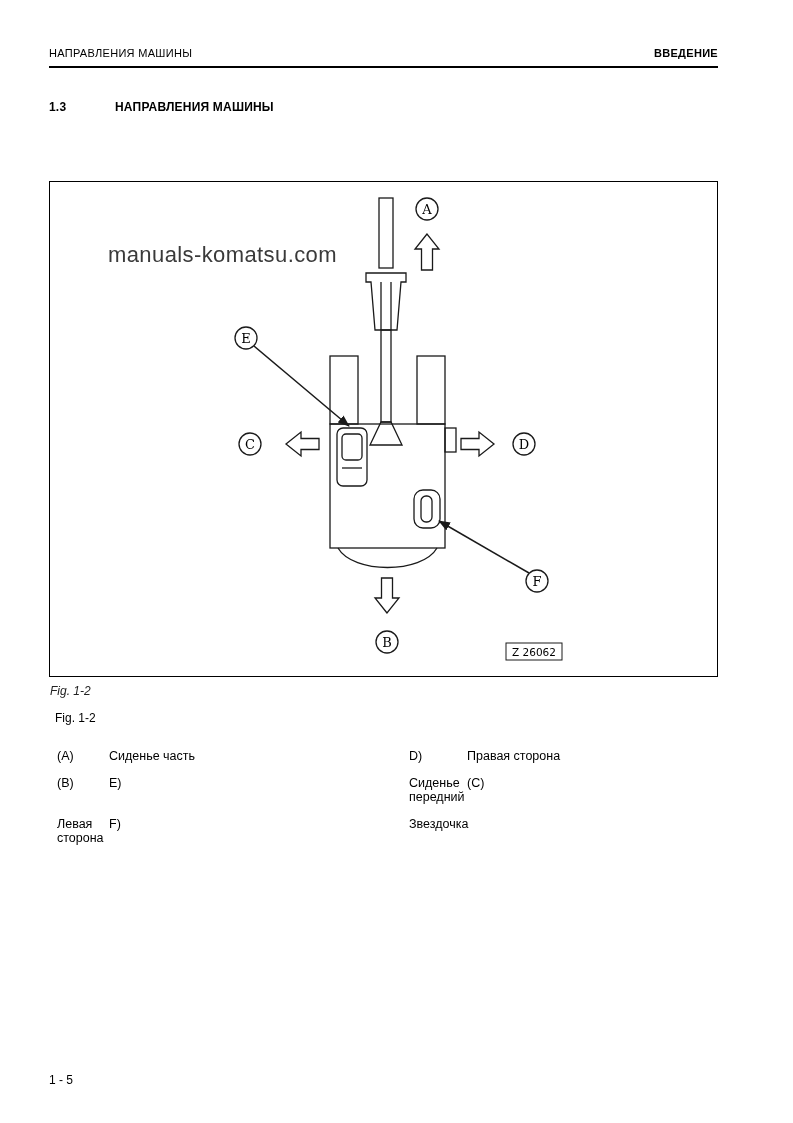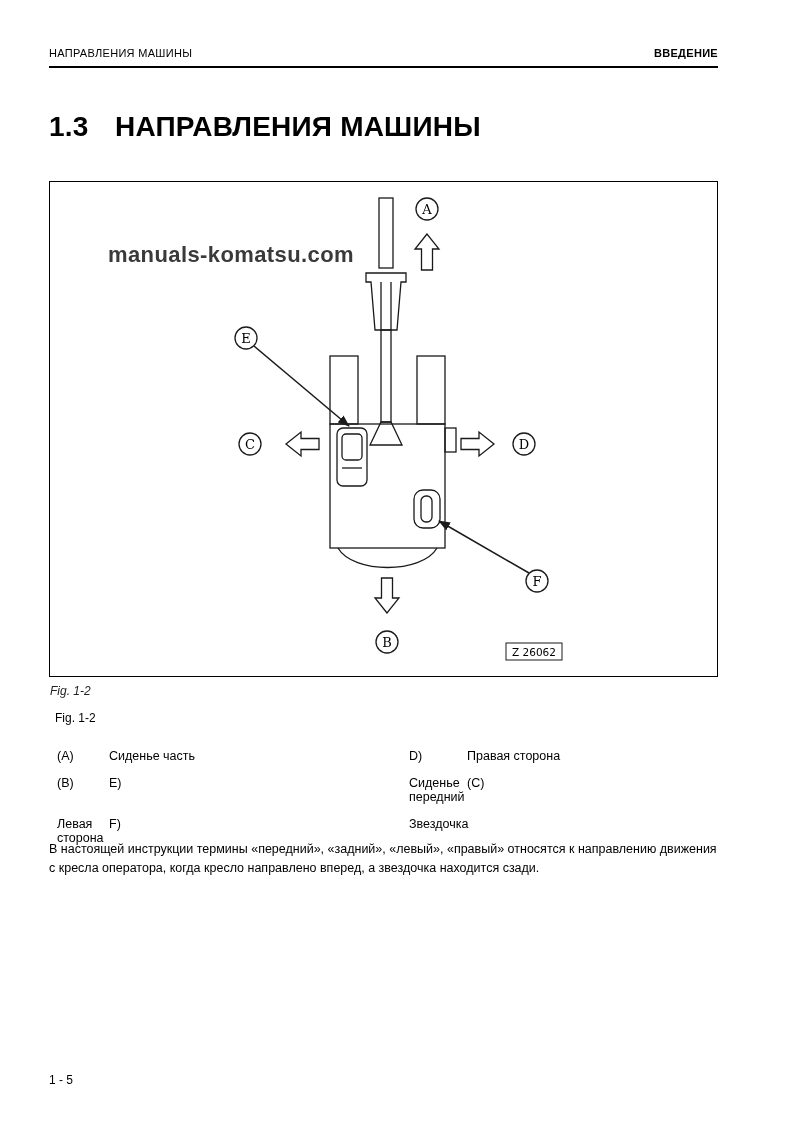--- a/index.html
+++ b/index.html
@@ -25,38 +25,38 @@
   .hdr-right { font-weight: bold; text-align: right; }
   .rule {
     position: absolute;
     left: 49px; top: 66px;
     width: 669px; height: 2px;
     background: #000;
   }
   .title {
     position: absolute;
     left: 49px; top: 92px;
-    font-size: 28px;
+    font-size: 12px;
     font-weight: bold;
     letter-spacing: 0.2px;
     white-space: nowrap;
   }
   .title .num { display: inline-block; width: 66px; }
   .figure-box {
     position: absolute;
     left: 49px; top: 181px;
     width: 667px; height: 494px;
     border: 1px solid #000;
     background: #fff;
   }
   .watermark {
     position: absolute;
     left: 58px; top: 60px;
     font-size: 22px;
-    font-weight: bold;
+    font-weight: normal;
     color: #3a3a3a;
     letter-spacing: 0.4px;
   }
   .fig-svg { position: absolute; left: 0; top: 0; }
   .caption1 {
     position: absolute;
     left: 50px; top: 684px;
     font-size: 12px;
     font-style: italic;
     color: #222;
@@ -203,17 +203,16 @@
     <span>(B)</span>
     <span>E)</span>
     <span>Сиденье передний</span>
 
     <span>(C)</span>
     <span>Левая сторона</span>
     <span>F)</span>
     <span>Звездочка</span>
   </div>
 
-  <p class="bodytext">В настоящей инструкции термины «передний», «задний», «левый», «правый» относятся к направлению движения с кресла оператора, когда кресло направлено вперед, а звездочка находится сзади.</p>
 
   <div class="footer">1 - 5</div>
 
 </div>
 
 </body></html>

